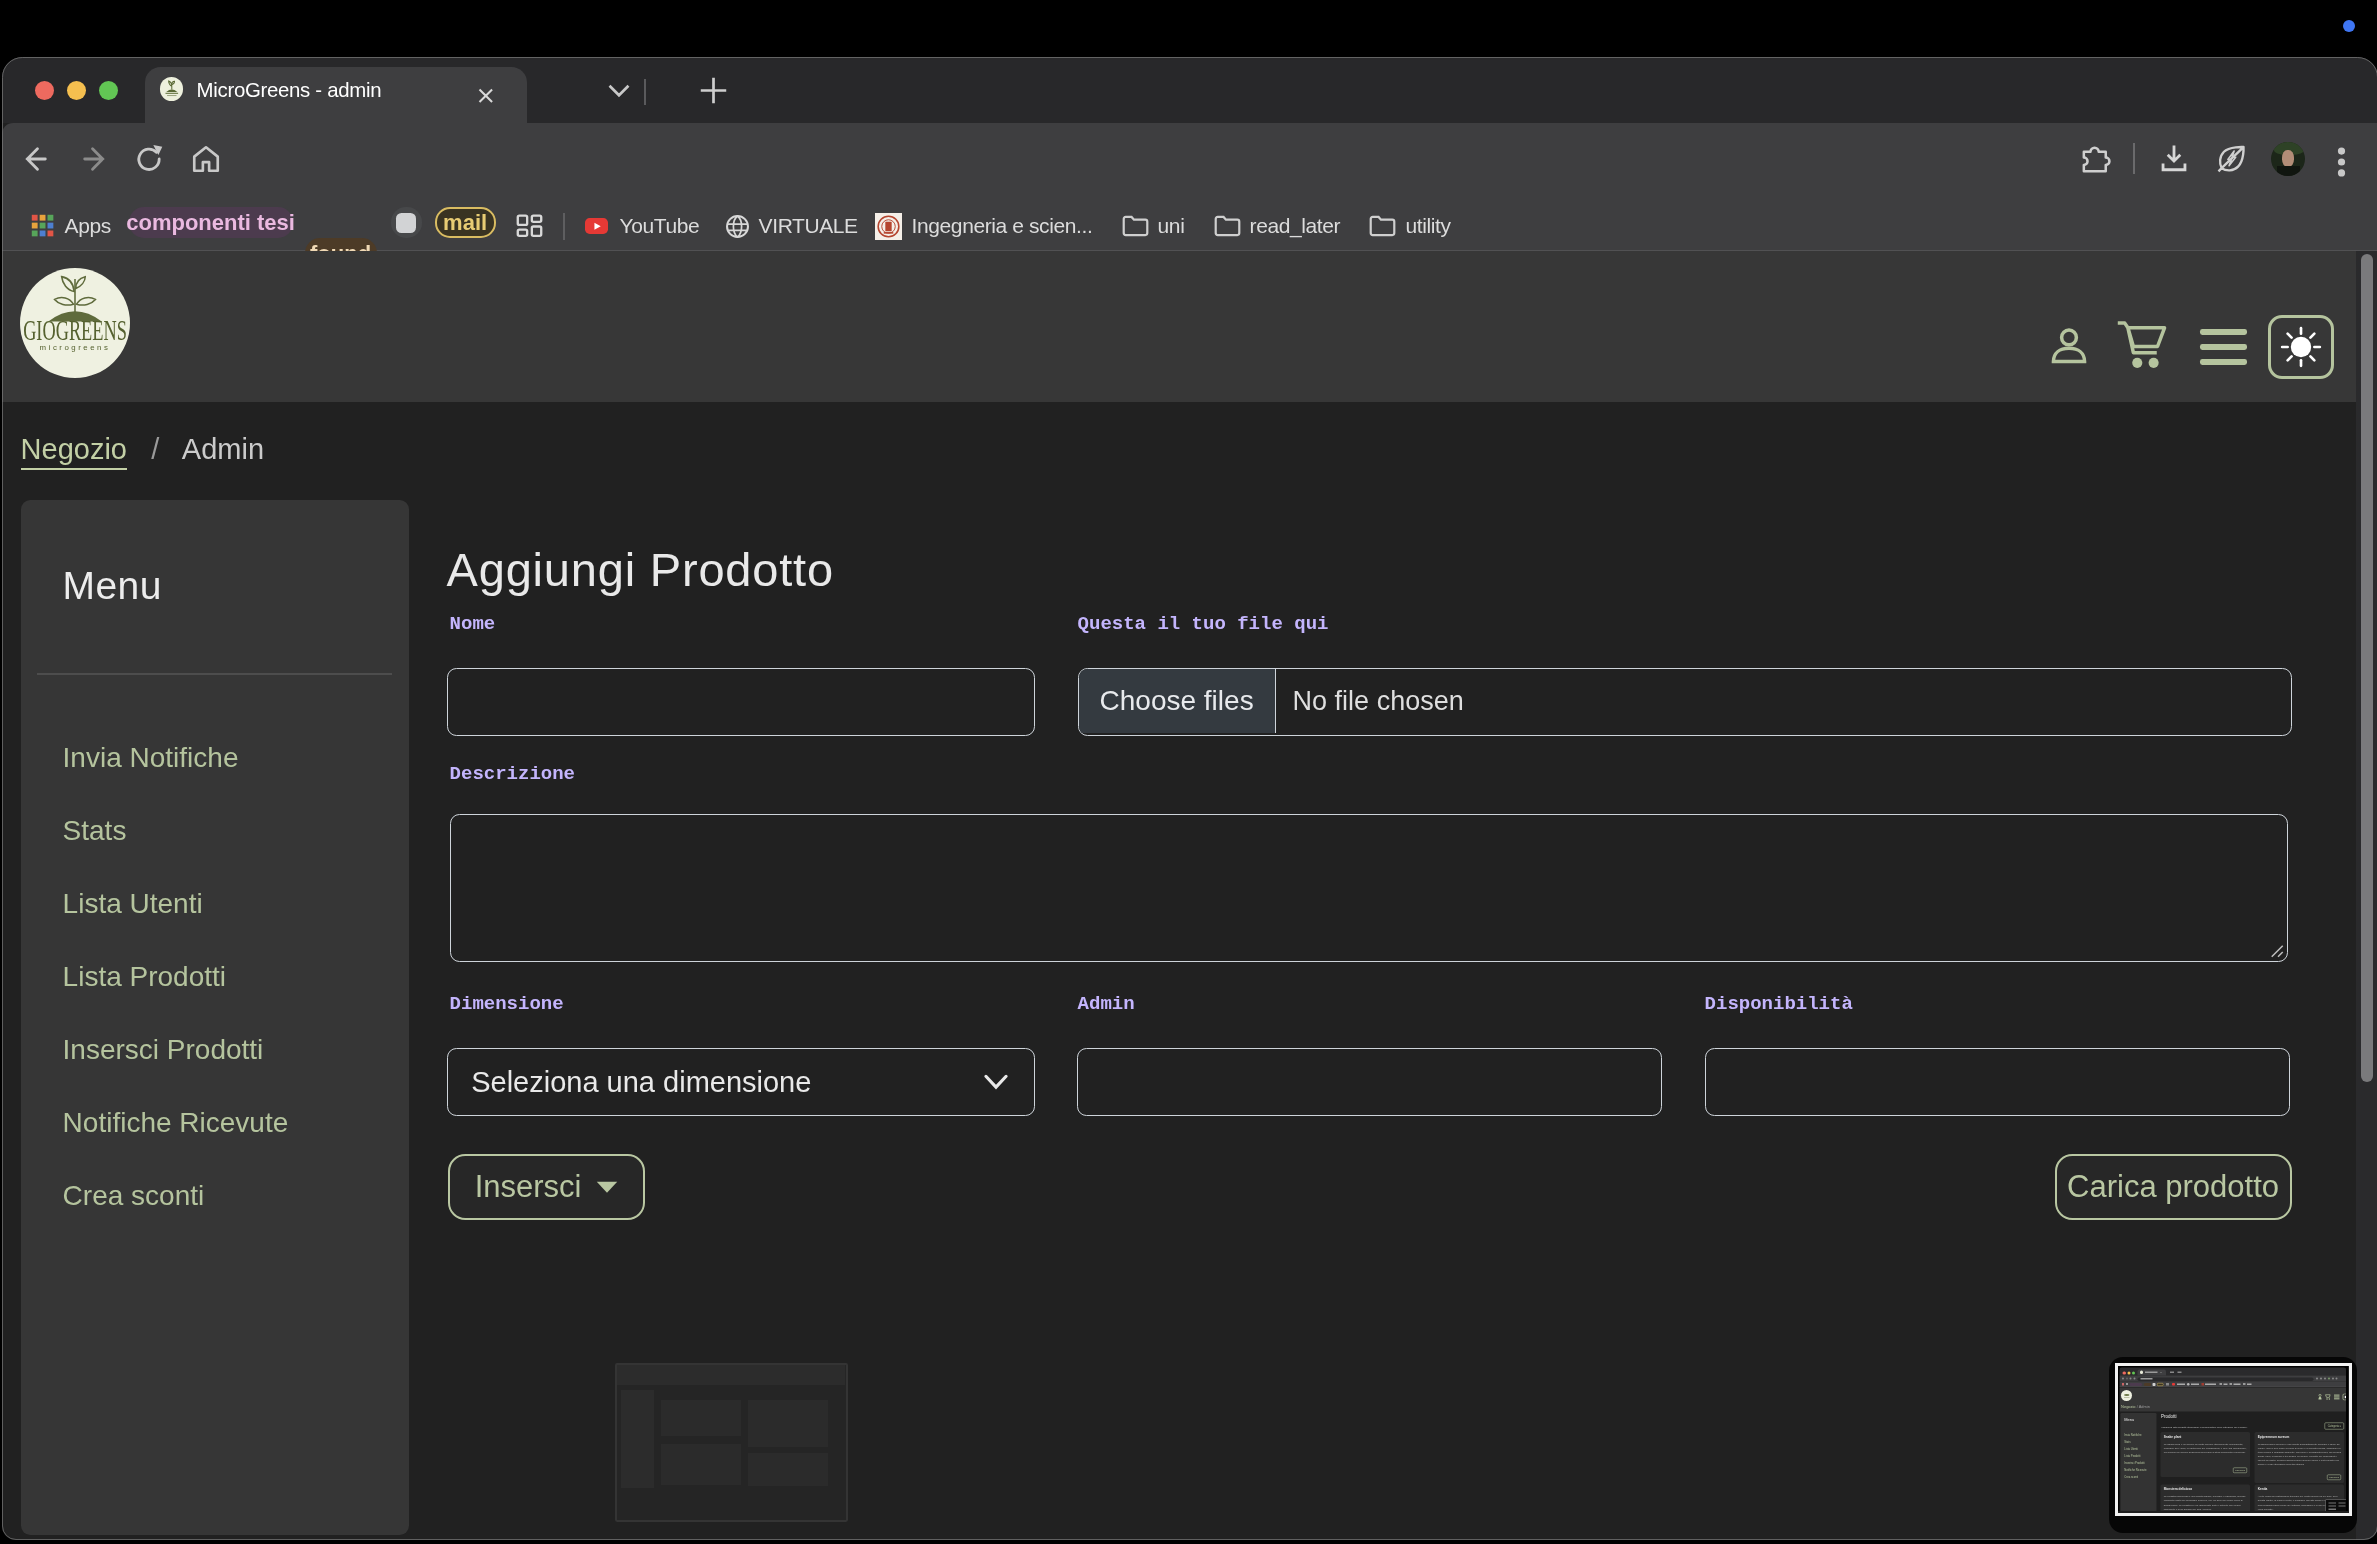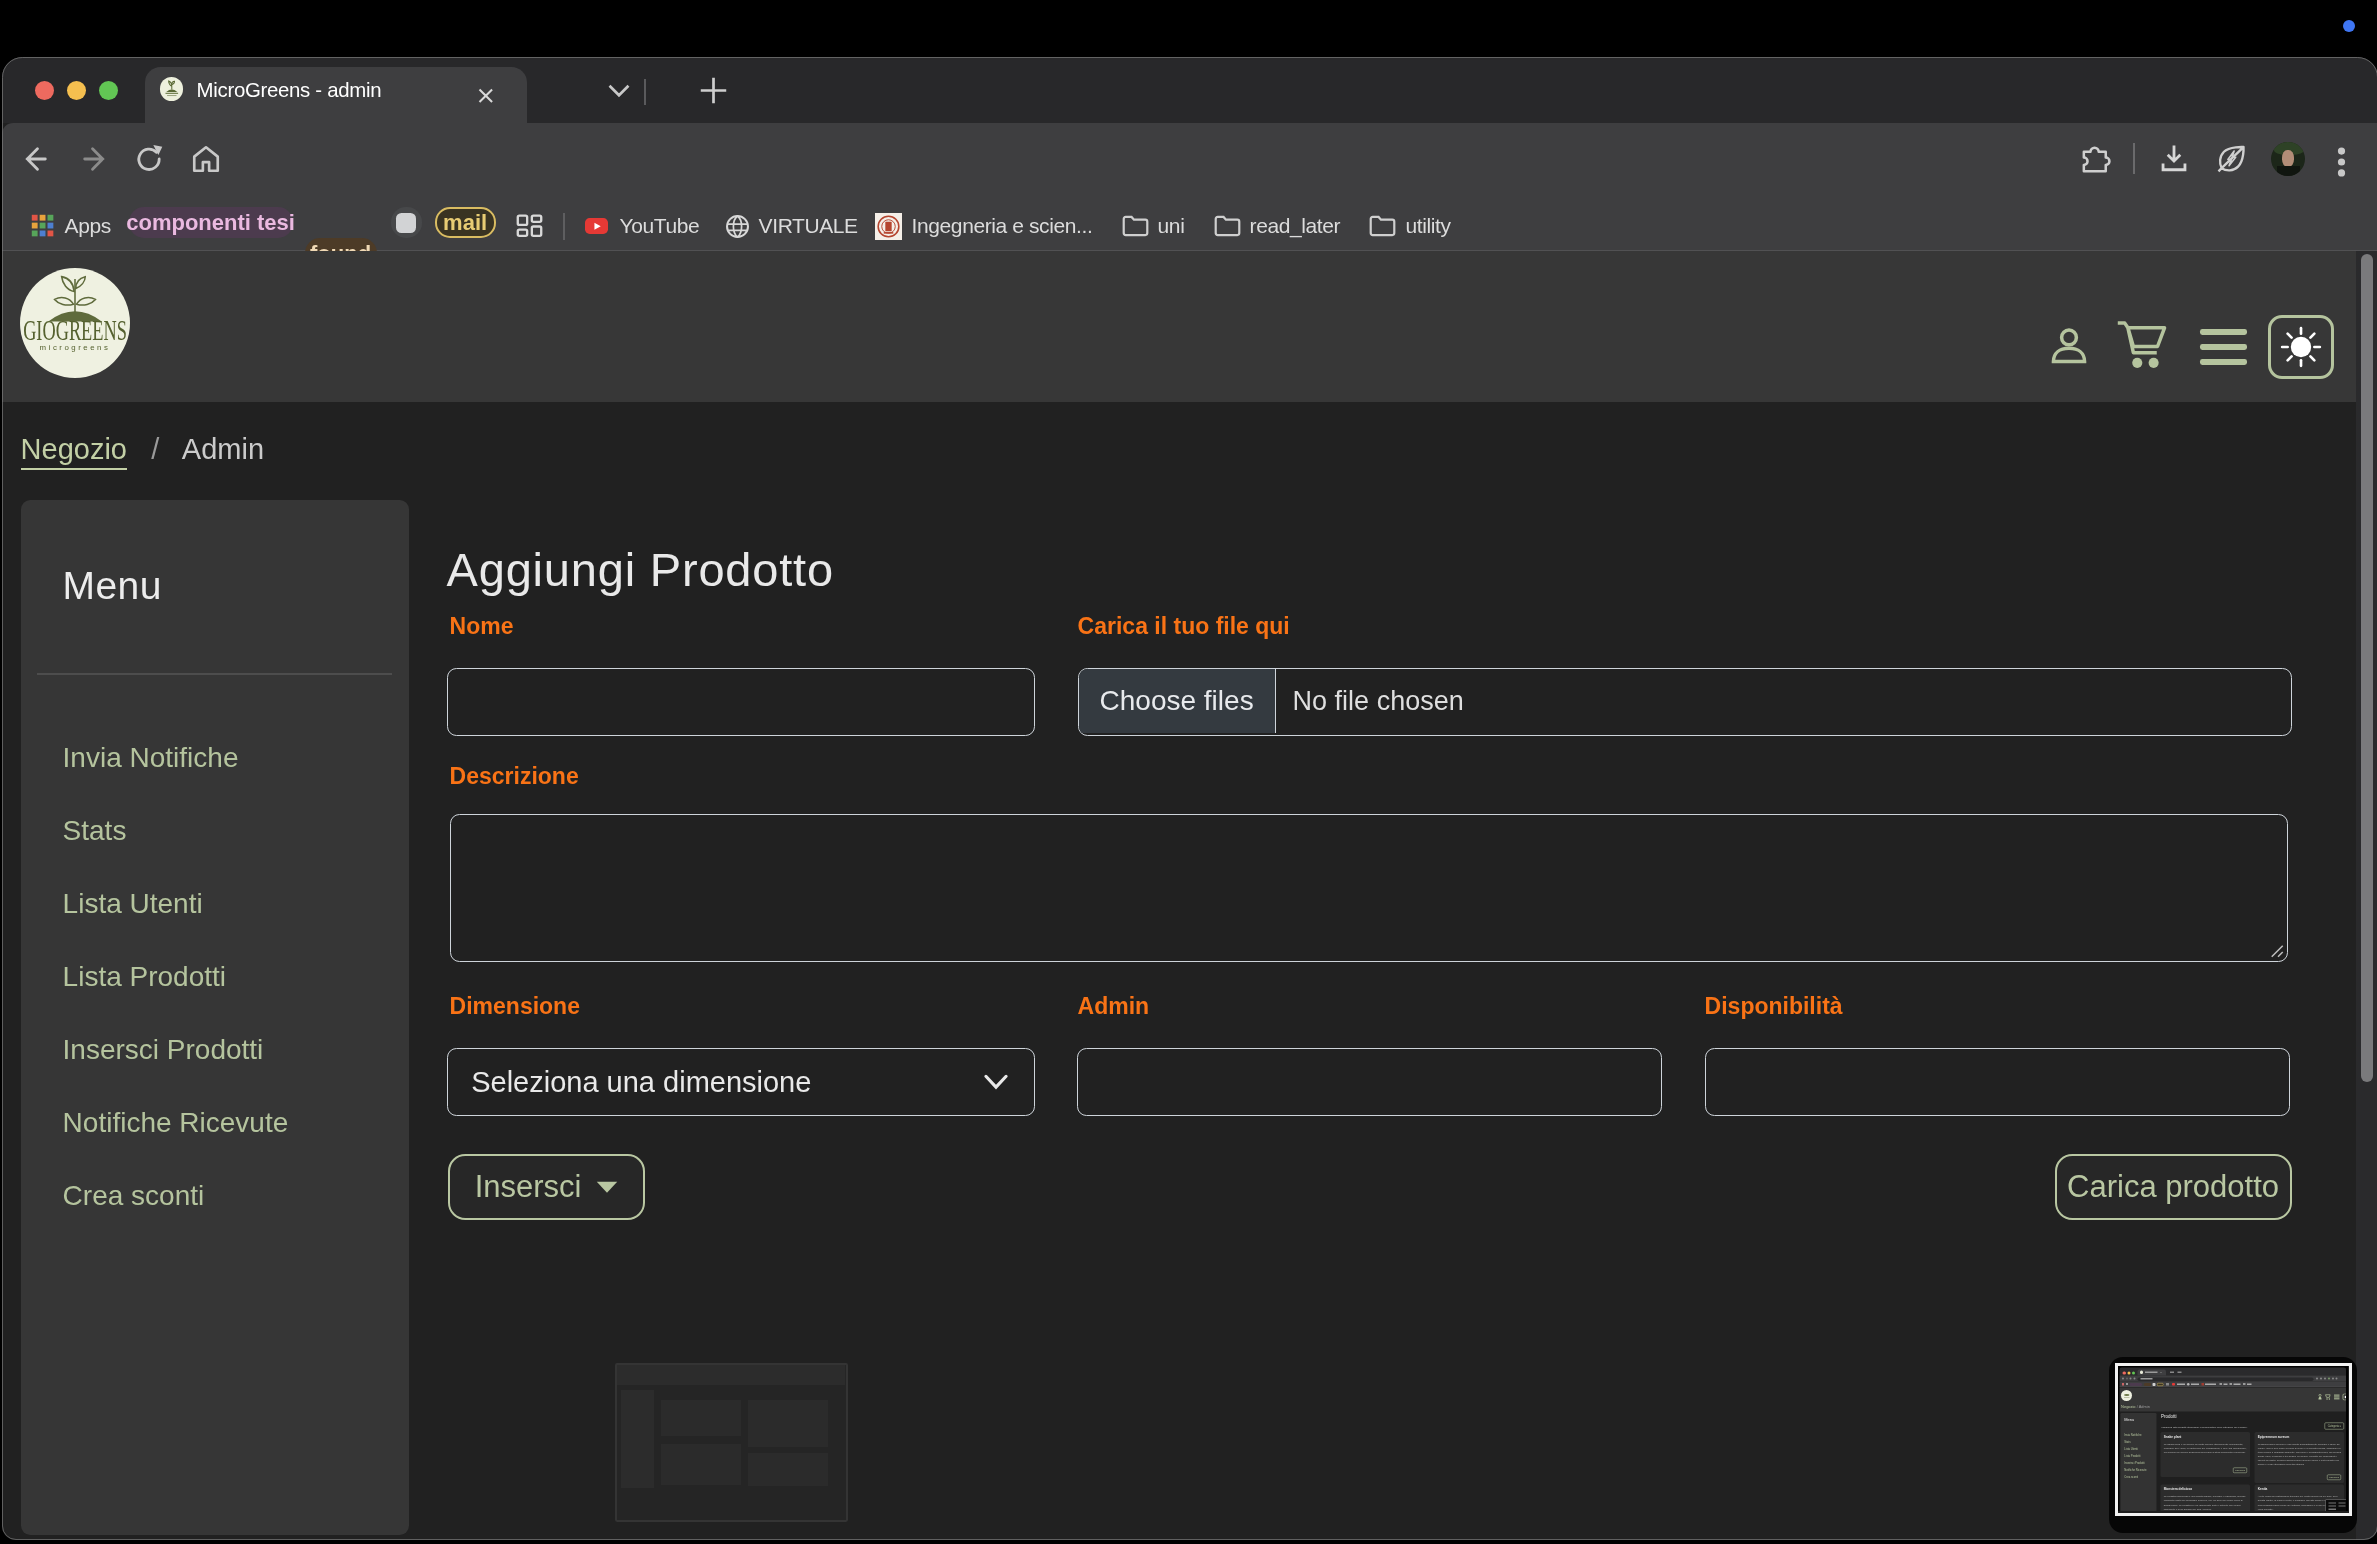--- a/index.html
+++ b/index.html
@@ -21,21 +21,21 @@
   #omnibox { position:absolute; left:245px; top:7.9px; width:1805px; height:53px; border-radius:27px; background:#29292b; }
   #omnibox .hover { position:absolute; left:6.3px; top:5.5px; width:42px; height:42px; background:#39393b; border-radius:50%; }
   #urltext { position:absolute; left:61px; top:13.4px; font-size:23px; color:#c9c9c9; letter-spacing:0.2px; }
   .bmtxt { font-size:21px; color:#dcdcdc; letter-spacing:-0.4px; }
   .chip { position:absolute; top:6.3px; height:31px; white-space:nowrap; border-radius:15px; font-size:22px; font-weight:bold;
           display:flex; align-items:center; justify-content:center; }
   #pageheader { position:absolute; left:0; top:0; width:100%; height:151px; background:#373737; }
   #breadcrumb { position:absolute; left:19px; top:182px; font-size:29px; }
   #sidecard { position:absolute; left:19px; top:249px; width:388px; height:1035px; background:#363636; border-radius:9.4px; }
   .menuitem { position:absolute; left:61px; font-size:28px; color:#b5c49e; }
-  .label { position:absolute; font-size:23px; font-weight:bold; color:#f97316; }
+  .label { position:absolute; font-size:19px; font-weight:bold; color:#c4b5fd;font-family:Liberation Mono, monospace; }
   .input { position:absolute; border:1.6px solid #ced4da; border-radius:9.4px; background:transparent; }
   .btn-sage { position:absolute; border:2px solid #b9c7a2; border-radius:17.3px; background:rgba(255,255,255,0.028);
               color:#b9c7a2; font-size:31px; display:flex; align-items:center; justify-content:center; }
 </style>
 </head>
 <body>
 <div id="screen">
   <div class="abs" style="left:2343px;top:20.4px;width:11.8px;height:11.8px;border-radius:50%;background:#3f76f3;"></div>
   <div id="win">
     <div id="tabstrip">
@@ -215,21 +215,21 @@
       <div class="menuitem" style="top:564px;">Stats</div>
       <div class="menuitem" style="top:637px;">Lista Utenti</div>
       <div class="menuitem" style="top:710px;">Lista Prodotti</div>
       <div class="menuitem" style="top:783px;">Insersci Prodotti</div>
       <div class="menuitem" style="top:856px;">Notifiche Ricevute</div>
       <div class="menuitem" style="top:929px;">Crea sconti</div>
       <div id="mainform">
         <div class="abs" style="left:445px;top:291px;font-size:47px;font-weight:500;color:#e9e9e9;letter-spacing:0.8px;">Aggiungi Prodotto</div>
         <div class="label" style="left:448px;top:362px;">Nome</div>
         <div class="input" style="left:445px;top:417px;width:588px;height:68px;"></div>
-        <div class="label" style="left:1076px;top:362px;">Carica il tuo file qui</div>
+        <div class="label" style="left:1076px;top:362px;">Questa il tuo file qui</div>
         <div class="input" style="left:1076px;top:417px;width:1214px;height:68px;overflow:hidden;">
           <div class="abs" style="left:0;top:0;width:197px;height:64px;background:#343a40;border-right:1.6px solid #ced4da;display:flex;align-items:center;justify-content:center;">
             <span style="font-size:28px;color:#e8eaed;">Choose files</span>
           </div>
           <div class="abs" style="left:214px;top:0;height:64px;display:flex;align-items:center;">
             <span style="font-size:27px;color:#dfdfdf;">No file chosen</span>
           </div>
         </div>
         <div class="label" style="left:448px;top:512px;">Descrizione</div>
         <div class="input" style="left:448px;top:563px;width:1838px;height:148px;">

